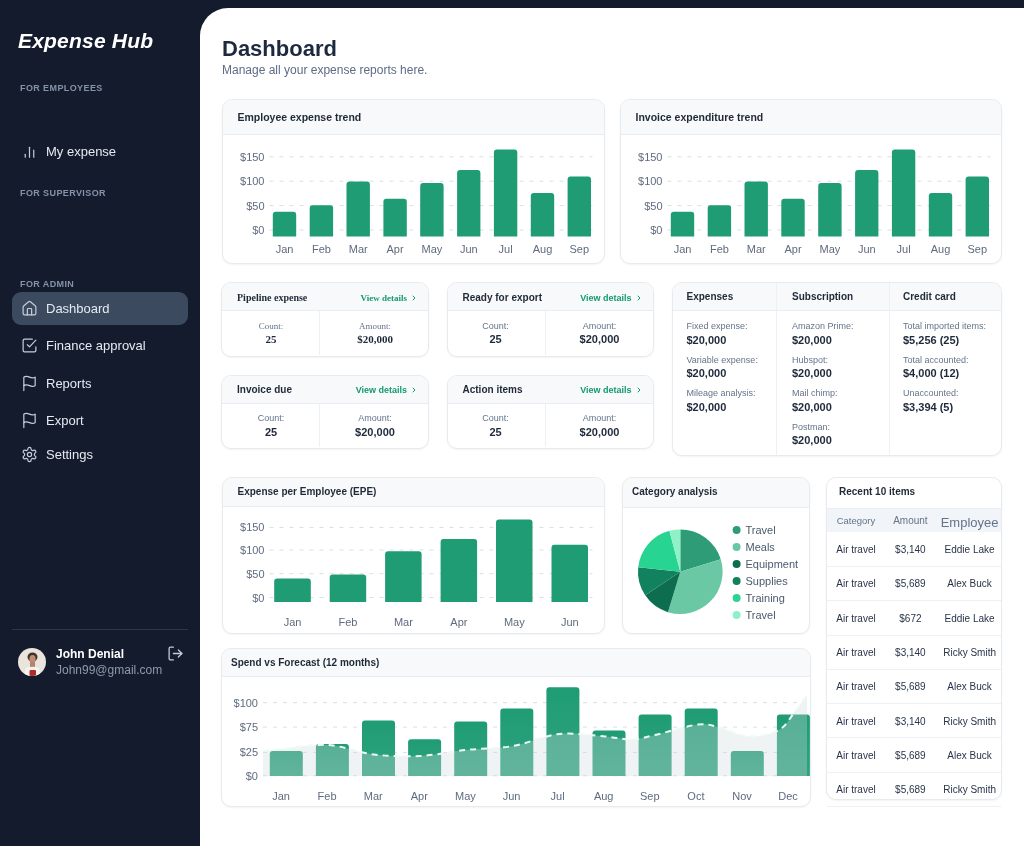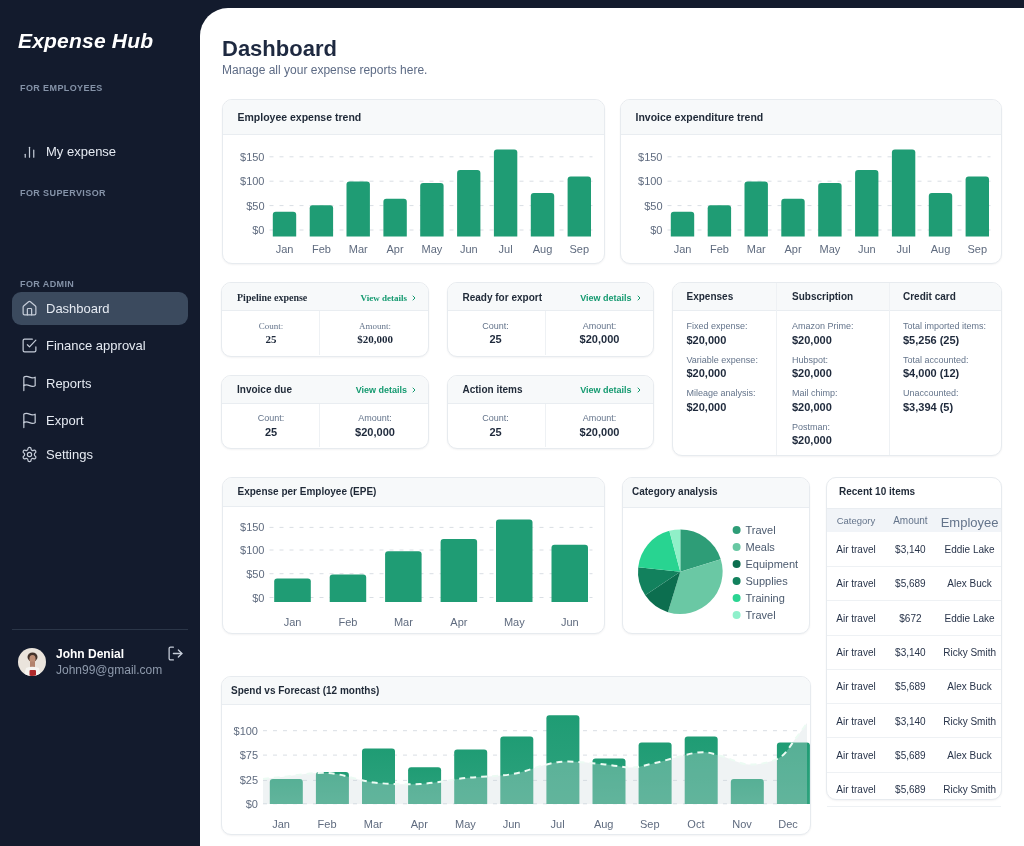--- a/index.html
+++ b/index.html
@@ -317,21 +317,21 @@
     <div class="abs" style="left:0;right:0;top:259.4px;height:1px;background:#eef1f4;"></div>
     <div class="abs" style="left:-16px;top:271.9px;width:90px;text-align:center;font-size:10px;color:#28344a;">Air travel</div>
     <div class="abs" style="left:38.400000000000006px;top:271.9px;width:90px;text-align:center;font-size:10px;color:#28344a;">$5,689</div>
     <div class="abs" style="left:97.6px;top:271.9px;width:90px;text-align:center;font-size:10px;color:#28344a;">Alex Buck</div>
     <div class="abs" style="left:0;right:0;top:293.7px;height:1px;background:#eef1f4;"></div>
     <div class="abs" style="left:-16px;top:306.2px;width:90px;text-align:center;font-size:10px;color:#28344a;">Air travel</div>
     <div class="abs" style="left:38.400000000000006px;top:306.2px;width:90px;text-align:center;font-size:10px;color:#28344a;">$5,689</div>
     <div class="abs" style="left:97.6px;top:306.2px;width:90px;text-align:center;font-size:10px;color:#28344a;">Ricky Smith</div>
     <div class="abs" style="left:0;right:0;top:328.0px;height:1px;background:#eef1f4;"></div>
   </div>
-<div class="card" style="left:221px;top:676px;width:590px;height:159px;">
+<div class="card" style="left:221px;top:648px;width:590px;height:159px;">
     <div class="chead" style="height:28px;"></div>
     <div class="ctitle" style="left:9px;top:7.7px;font-size:10px;">Spend vs Forecast (12 months)</div>
     <svg width="590" height="159" viewBox="0 0 590 159" style="position:absolute;left:0;top:0;">
       <defs>
         <linearGradient id="bg1" x1="0" y1="0" x2="0" y2="1">
           <stop offset="0" stop-color="#1F9C74"></stop>
           <stop offset="1" stop-color="#2FA37E"></stop>
         </linearGradient>
       </defs>
       <line x1="41.0" y1="126.8" x2="576.0" y2="126.8" stroke="#d9dee4" stroke-width="1" stroke-dasharray="4 6"></line>

